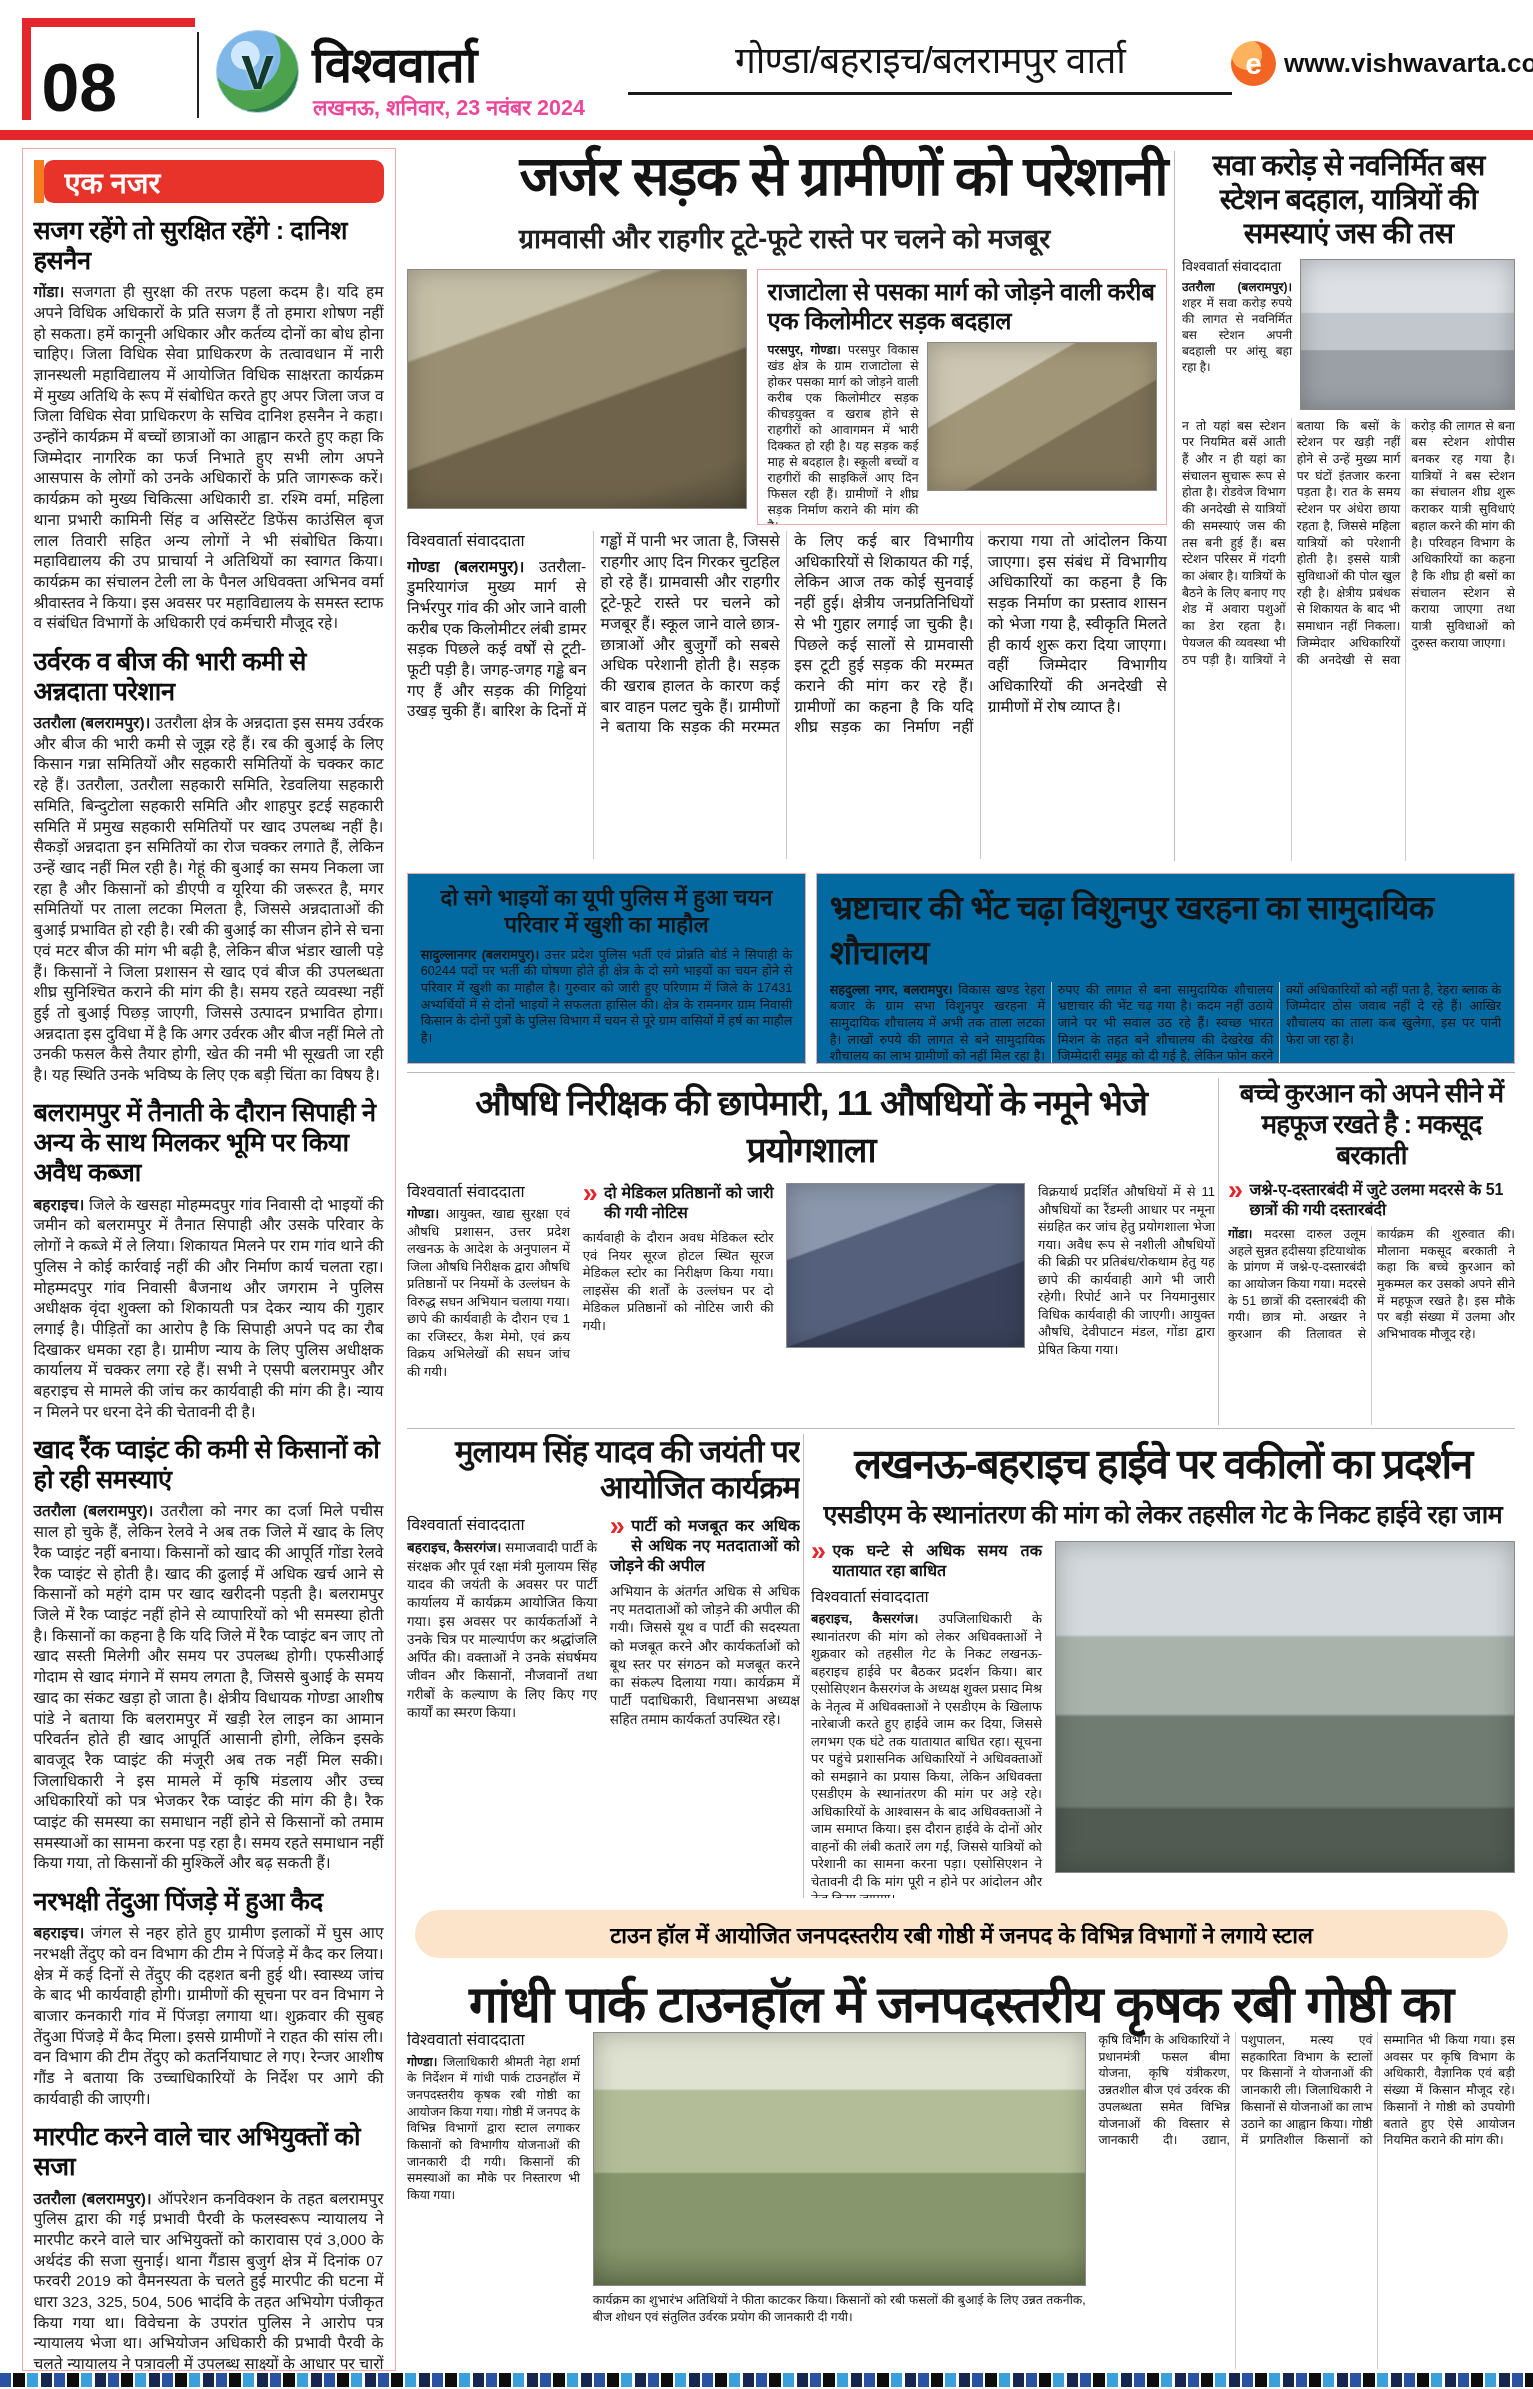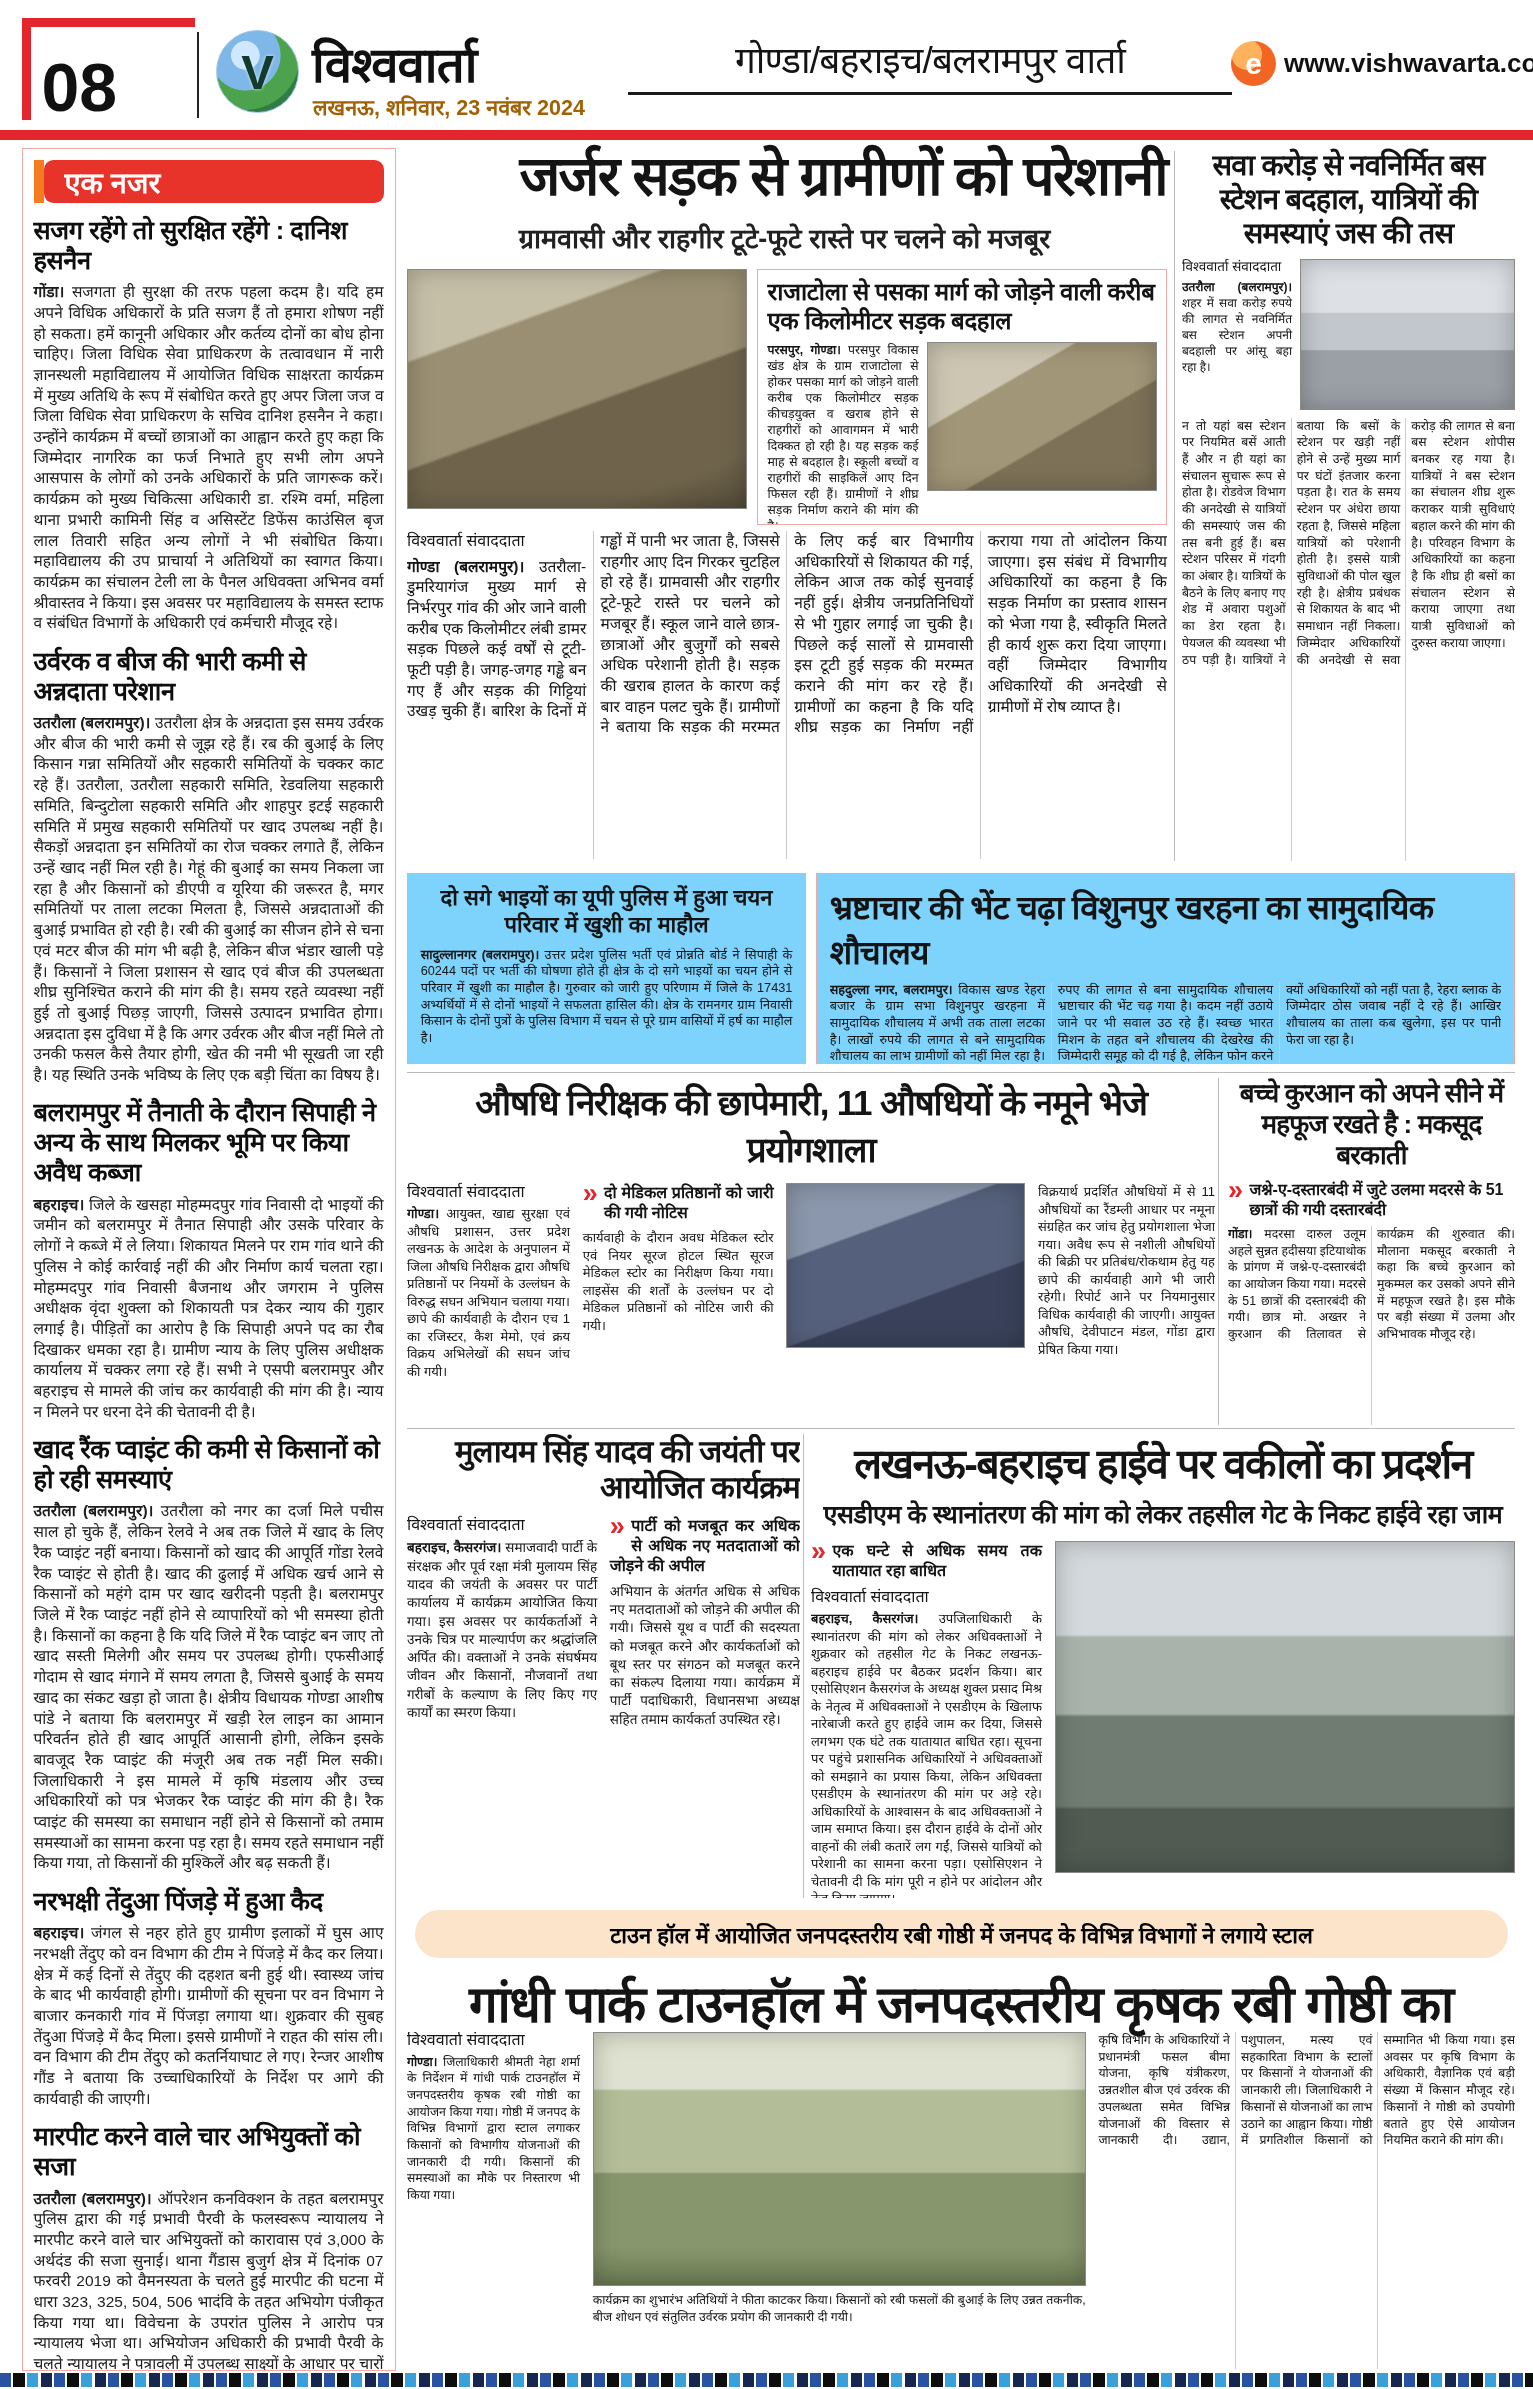--- a/index.html
+++ b/index.html
@@ -11,21 +11,21 @@
 
   
   .pageno-wrap{left:21.5px;top:17.5px;width:173px;height:102px;border-top:9.5px solid #e4252b;border-left:9.5px solid #e4252b;display:flex;align-items:flex-end}
   .pageno{font-size:68px;font-weight:bold;line-height:.95;padding-left:11px;color:#111}
   .hdr-div{left:197px;top:32px;width:2.4px;height:86px;background:#222}
   .logo-circ{left:216px;top:30px;width:83px;height:83px;border-radius:50%;
     background:radial-gradient(circle at 35% 30%,#cfe8ff 0 18%,#7fb8e8 19% 45%,#4da24d 46% 70%,#2e7d46 71% 100%);
     border:1.6px solid #9ec7e8;display:flex;align-items:center;justify-content:center}
   .logo-v{font-size:49px;font-weight:bold;color:#133a2a;text-shadow:0 0 3.2px #dff0ff}
   .masthead{left:312px;top:30px;font-size:49px;font-weight:bold;color:#101010;letter-spacing:-0.8px}
-  .dateline{left:313px;top:92px;font-size:21.5px;font-weight:bold;color:#a16207}
+  .dateline{left:313px;top:92px;font-size:21.5px;font-weight:bold;color:#ec4899}
   .section-title{left:628px;top:33px;width:604px;font-size:37px;font-weight:normal;text-align:center;border-bottom:3.2px solid #1a1a1a;padding-bottom:8px;letter-spacing:-0.8px}
   .web-wrap{left:1231px;top:41px;width:286px;display:flex;align-items:center;gap:8px}
   .e-circ{width:45px;height:45px;border-radius:50%;background:radial-gradient(circle at 35% 30%,#ffb25e 0 35%,#f26522 36% 75%,#d94d12 100%);display:flex;align-items:center;justify-content:center;color:#fff;font-size:30px;font-weight:bold;flex:0 0 auto}
   .weburl{font-size:26px;font-weight:bold;color:#111}
   .redrule{left:0;top:130px;width:1533px;height:10.3px;background:#e4252b}
 
   
   .eknajar-box{left:21.5px;top:148px;width:374px;height:2223px;border:1.6px solid #efa9a9;padding:9.5px 11px;overflow:hidden;background:#fff}
   .banner{display:flex;height:43px;margin:1.6px 0 8px}
   .banner-bar{width:10.3px;background:#f47b20}
@@ -51,21 +51,21 @@
   
   .bus-wrap{left:1182px;top:148px;width:333px;height:713px;overflow:hidden}
   .bus-hl{font-size:29px;font-weight:bold;text-align:center;line-height:1.18;letter-spacing:-0.8px}
   .bus-row{display:flex;gap:8px;margin-top:8px}
   .bus-intro{width:110px;font-size:12px;line-height:16px;text-align:justify}
   .bus-intro .byline{font-size:13.5px}
   .bus-photo{flex:1;height:151px;background:linear-gradient(180deg,#dde1e6 0 35%,#c2c7cd 36% 60%,#9aa0a6 61% 100%)}
   .bus-body{margin-top:8px;column-count:3;column-gap:11px;column-rule:0.8px solid #ccc;font-size:12.3px;line-height:16.7px;text-align:justify;height:452px;overflow:hidden}
 
   
-  .box{border:1.6px solid #efa9a9;padding:9.5px 12.7px;overflow:hidden;background:#7dd3fc}
+  .box{border:1.6px solid #efa9a9;padding:9.5px 12.7px;overflow:hidden;background:#0369a1}
   .bro-box{left:407px;top:873px;width:399px;height:191px}
   .bro-hl{font-size:22px;font-weight:bold;text-align:center;line-height:1.25;margin-bottom:8px}
   .bro-body{font-size:12.7px;line-height:16.7px;text-align:justify}
   .toi-box{left:816px;top:873px;width:699px;height:191px}
   .toi-hl{font-size:33px;font-weight:bold;text-align:left;letter-spacing:-0.8px;margin-bottom:8px}
   .toi-body{column-count:3;column-gap:12.7px;column-rule:0.8px solid #ccc;font-size:12.7px;line-height:16.7px;text-align:justify;height:118px;overflow:hidden}
 
   .hline1{left:407px;top:1072px;width:1108px;height:0.8px;background:#bbb}
 
   

